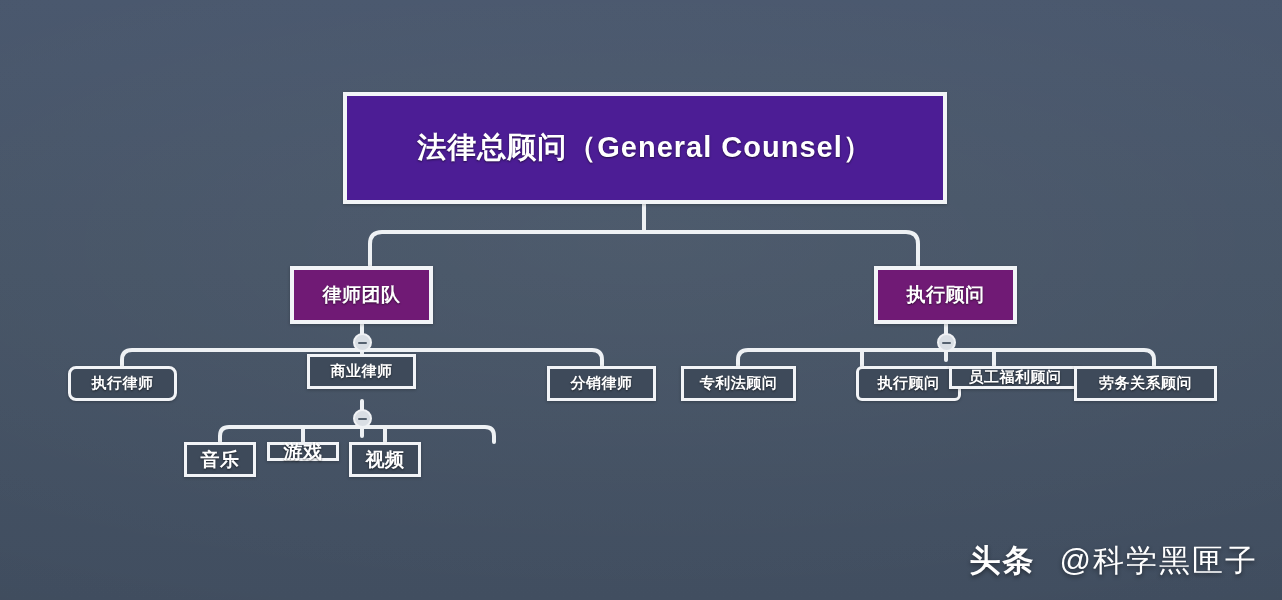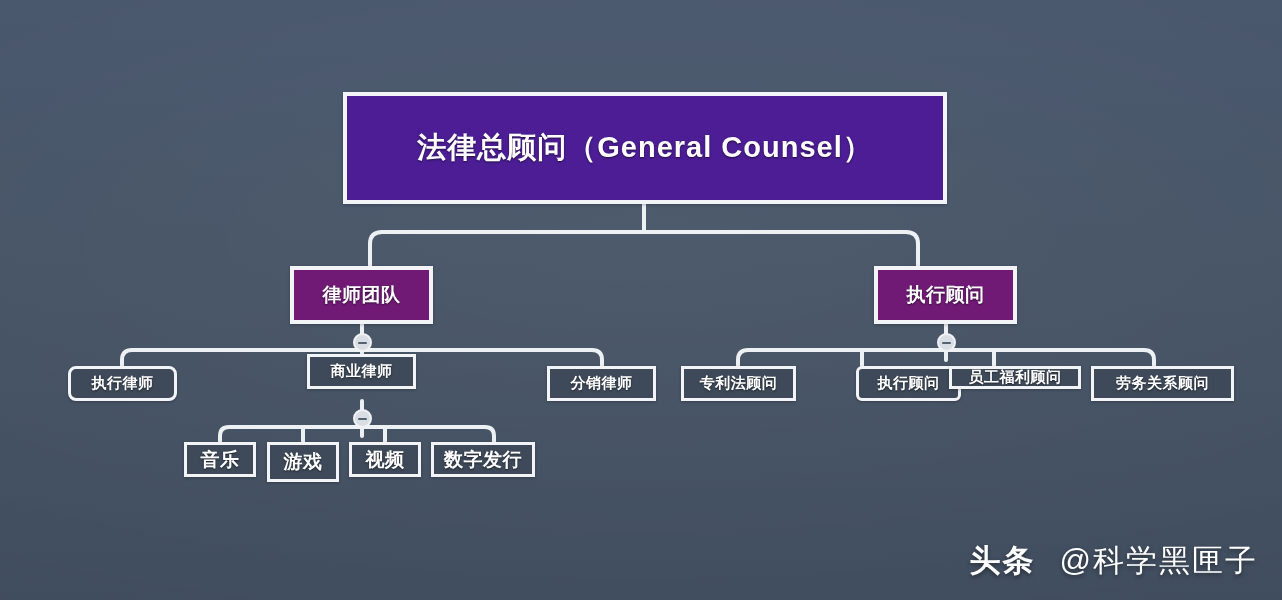--- a/index.html
+++ b/index.html
@@ -193,38 +193,35 @@
   </div>
 
   <div class="node lvl3" style="left:856px; top:366px; width:105px; height:35px;border-radius:6px;">
     <span>执行顾问</span>
   </div>
 
   <div class="node lvl3" style="left:949px; top:366px; width:132px; height:23px;">
     <span>员工福利顾问</span>
   </div>
 
-  <div class="node lvl3" style="left:1074px; top:366px; width:143px; height:35px;margin-left:17px;">
+  <div class="node lvl3" style="left:1074px; top:366px; width:143px; height:35px;">
     <span>劳务关系顾问</span>
   </div>
 
   <div class="node lvl4" style="left:184px; top:442px; width:72px; height:35px;">
     <span>音乐</span>
   </div>
 
-  <div class="node lvl4" style="left:267px; top:442px; width:72px; height:40px;">
+  <div class="node lvl4" style="left:267px; top:442px; width:72px; height:19px;">
     <span>游戏</span>
   </div>
 
   <div class="node lvl4" style="left:349px; top:442px; width:72px; height:35px;">
     <span>视频</span>
   </div>
 
-  <div class="node lvl4" style="left:431px; top:442px; width:104px; height:35px;">
-    <span>数字发行</span>
-  </div>
 
 </div>
 
 <div id="watermark">
   <span class="wm-brand">头条</span>
   <span class="wm-handle">@科学黑匣子</span>
 </div>
 
 </body></html>

